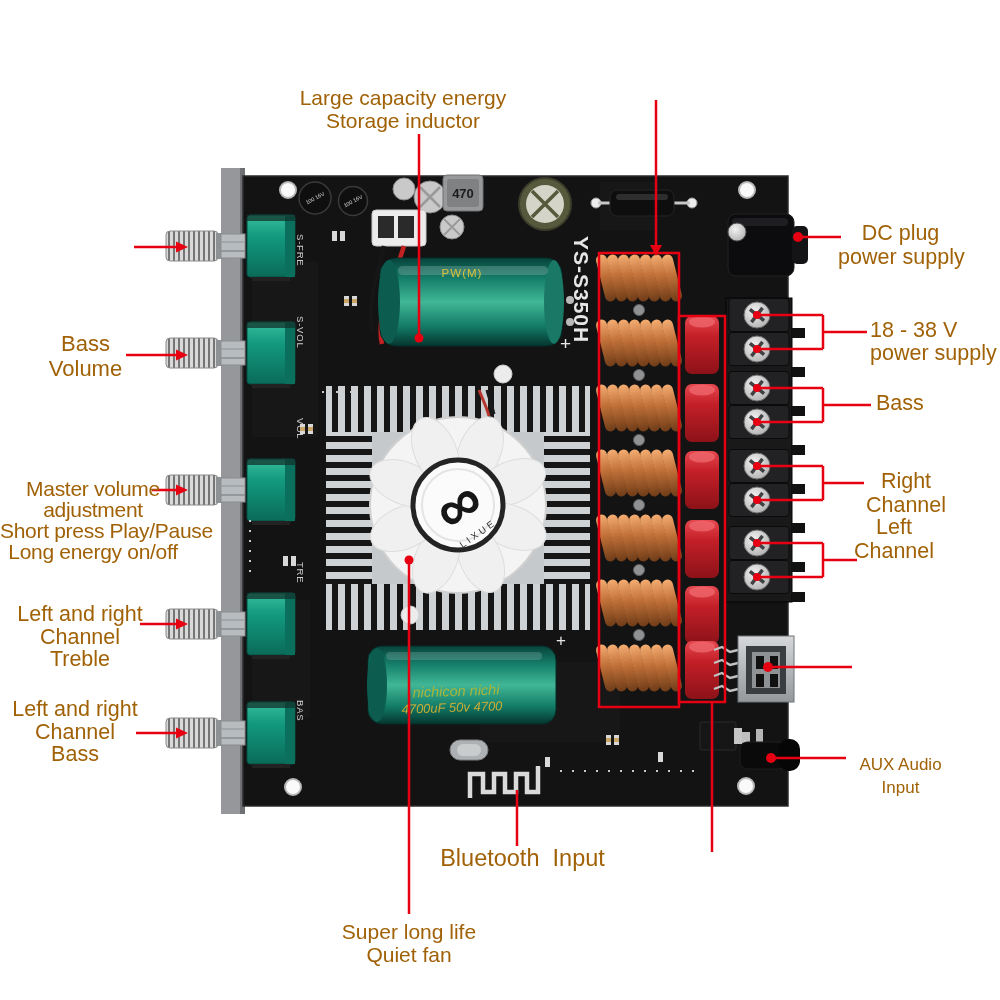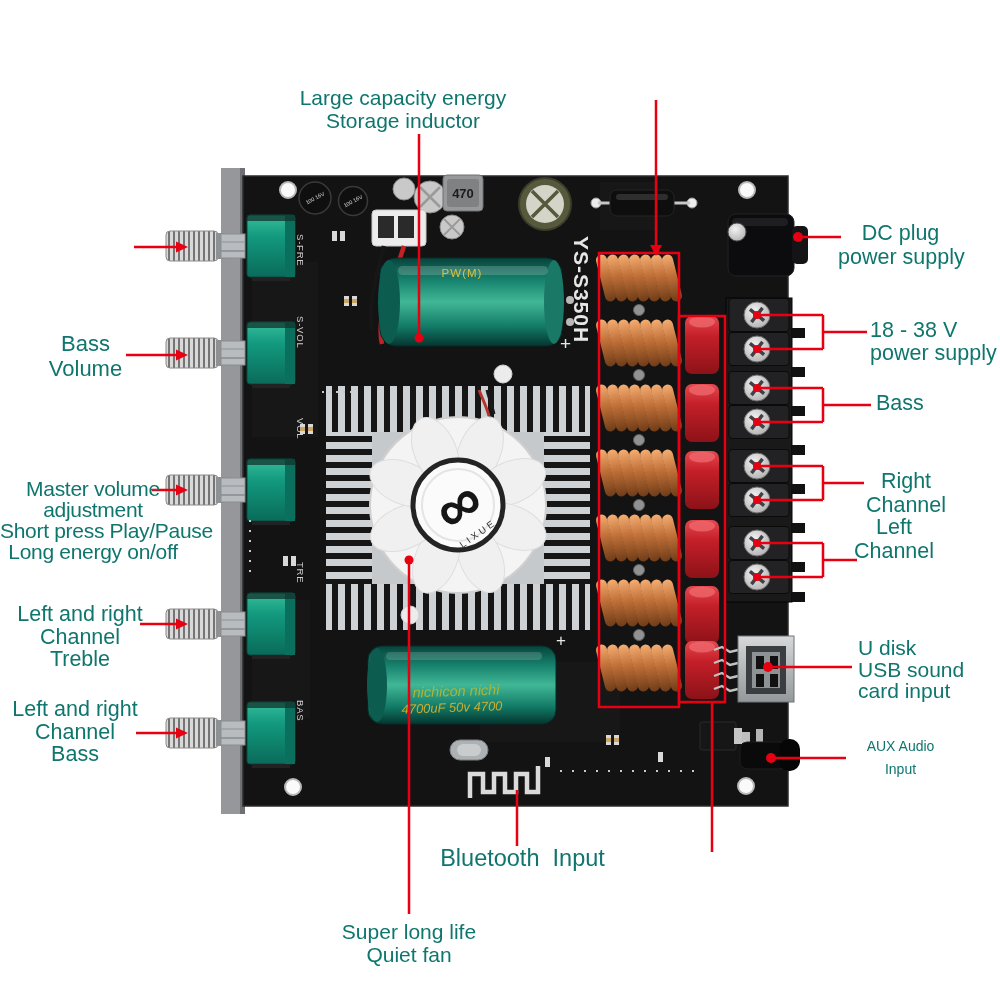--- a/index.html
+++ b/index.html
@@ -1,19 +1,19 @@
 <!DOCTYPE html>
 <html><head>
 <meta charset="utf-8">
 <style>
   html,body{margin:0;padding:0;background:#fff;}
   .stage{position:relative;width:1000px;height:1000px;background:#fff;overflow:hidden;
          font-family:"Liberation Sans",sans-serif;}
   .stage svg{position:absolute;left:0;top:0;}
-  .label{position:absolute;color:#0f766e;}
+  .label{position:absolute;color:#a16207;}
   .label .ln{white-space:pre;}
   .c{text-align:center}
   .l{text-align:left}
   text{font-family:"Liberation Sans",sans-serif;}
 </style>
 </head>
 <body>
 
 <div class="stage">
 
@@ -435,27 +435,22 @@
 <div class="label c" style="left:845px;top:470px;width:122px;font-size:21.5px;line-height:23.5px">
   <div class="ln">Right</div>
   <div class="ln">Channel</div>
 </div>
 
 <div class="label c" style="left:833px;top:516px;width:122px;font-size:21.5px;line-height:23.5px">
   <div class="ln">Left</div>
   <div class="ln">Channel</div>
 </div>
 
-<div class="label l" style="left:858px;top:637px;width:130px;font-size:21px;line-height:21.5px">
-  <div class="ln">U disk</div>
-  <div class="ln">USB sound</div>
-  <div class="ln">card input</div>
-</div>
-
-<div class="label c" style="left:843px;top:735px;width:115px;font-size:14px;line-height:23px">
+
+<div class="label c" style="left:843px;top:753px;width:115px;font-size:17px;line-height:23px">
   <div class="ln">AUX Audio</div>
   <div class="ln">Input</div>
 </div>
 
 <div class="label c" style="left:405px;top:846px;width:235px;font-size:23.5px;line-height:25px">
   <div class="ln">Bluetooth  Input</div>
 </div>
 
 
 <div class="label c" style="left:330px;top:920px;width:158px;font-size:21px;line-height:23px">

